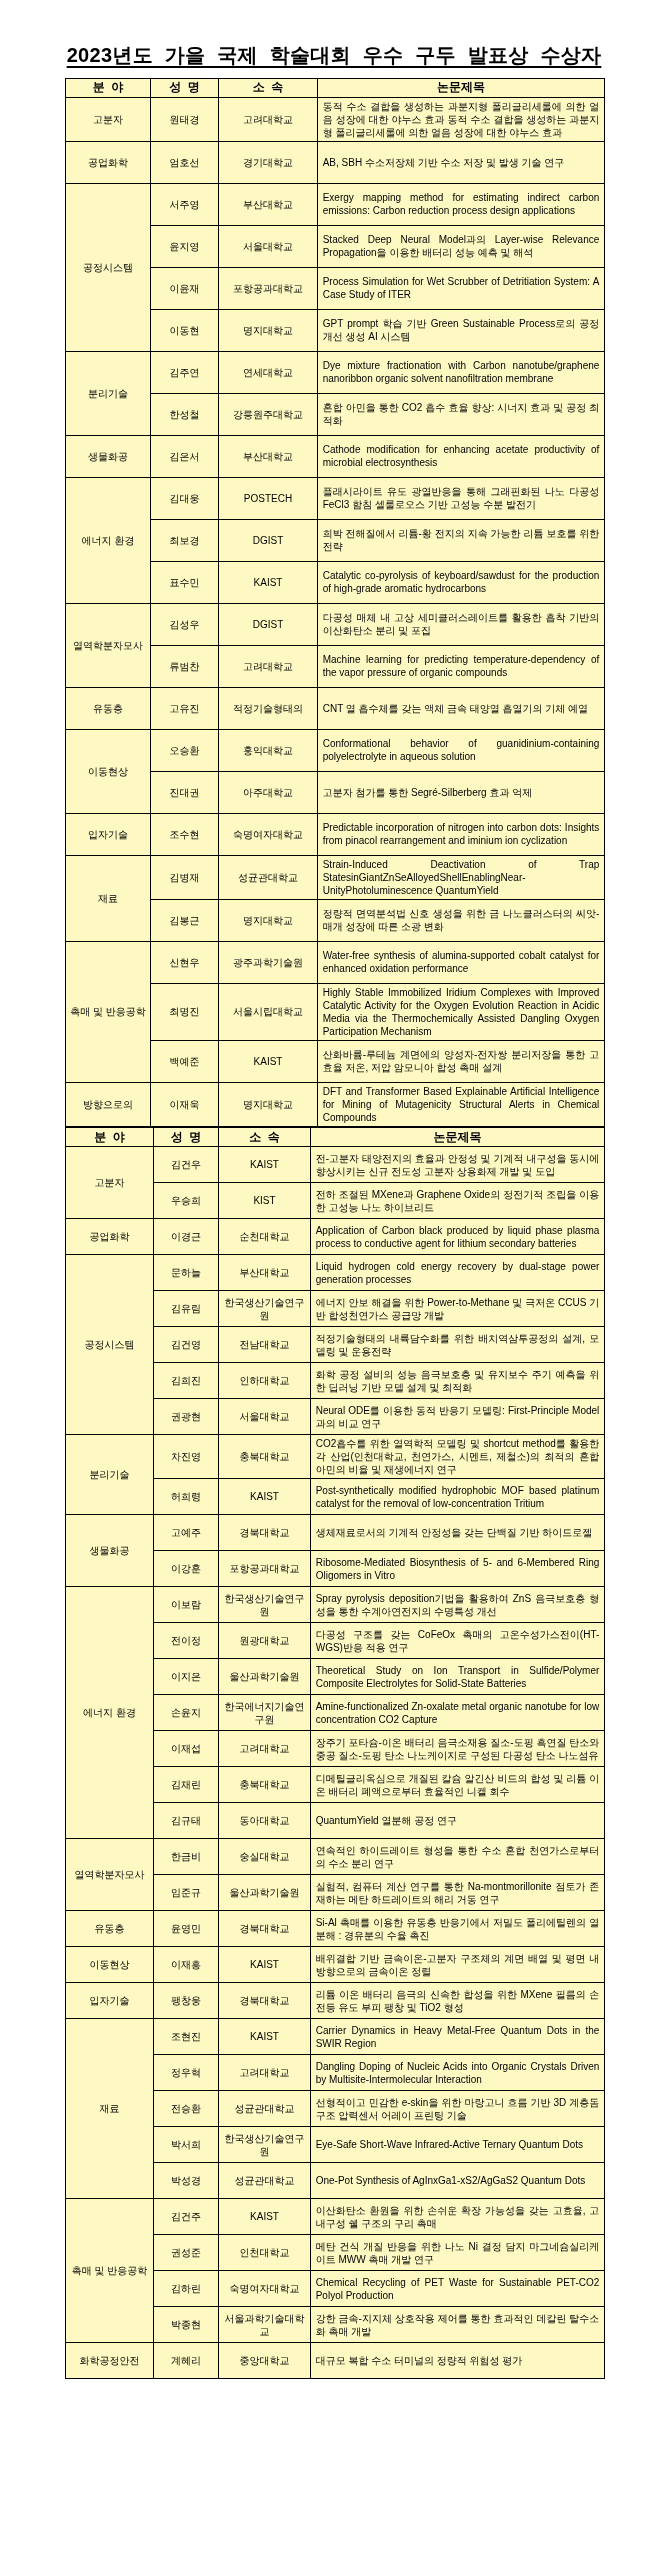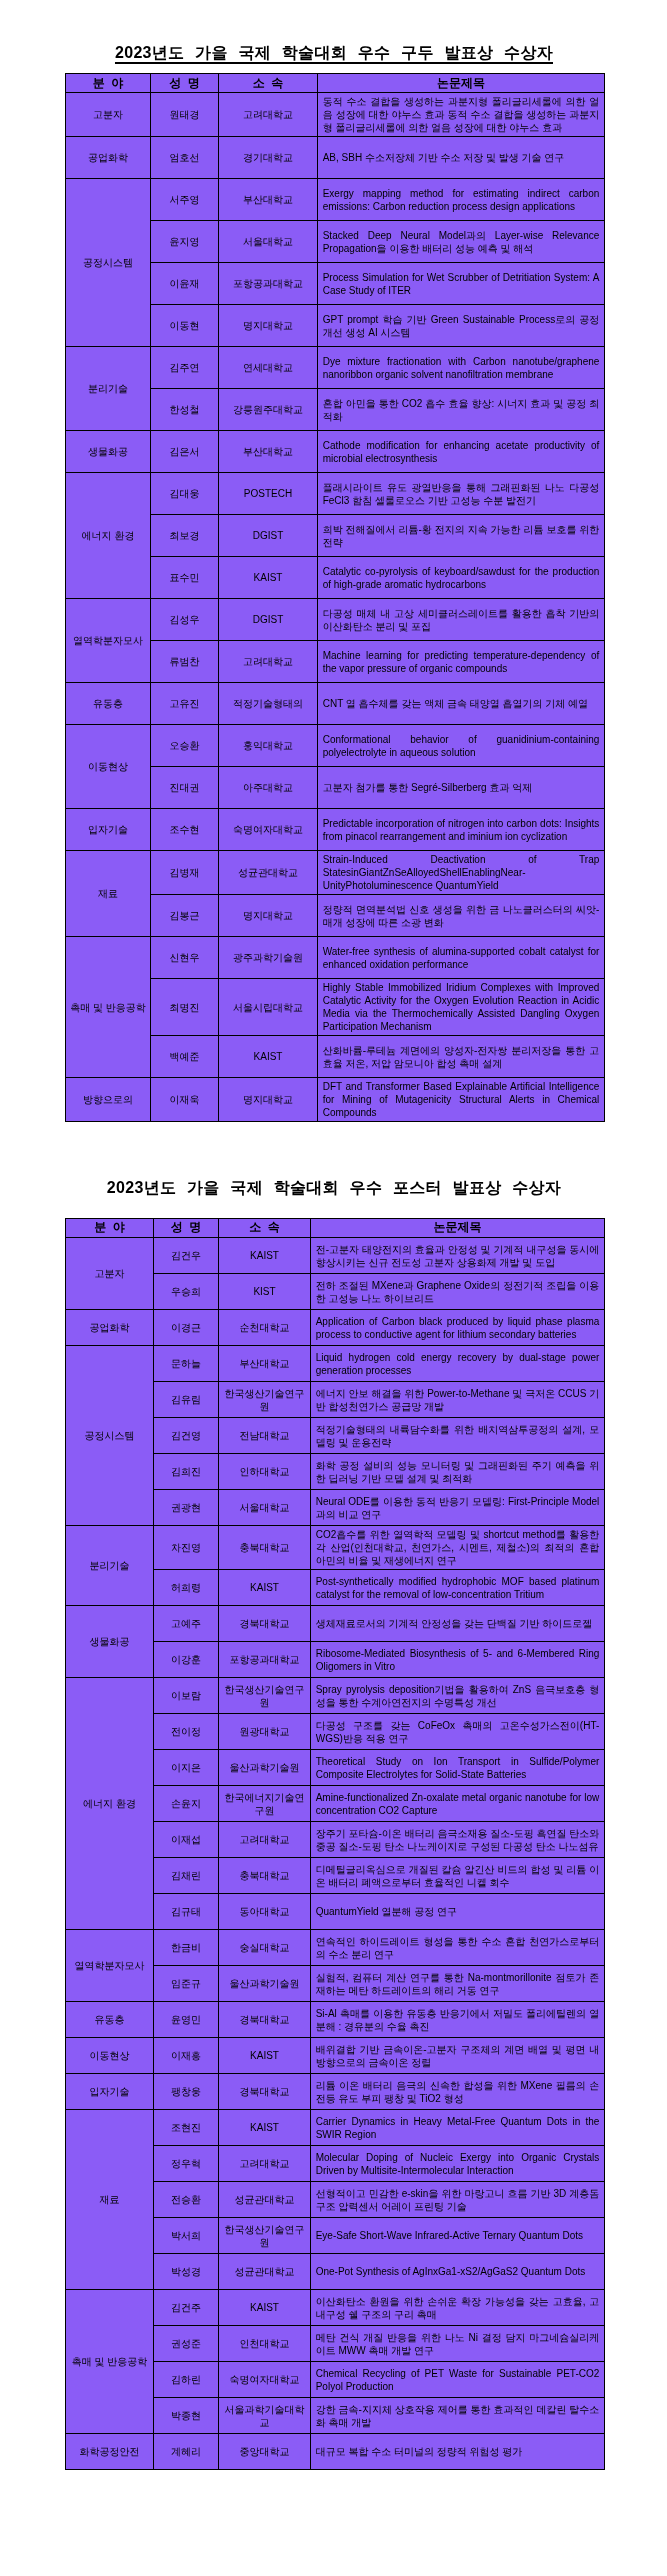--- a/index.html
+++ b/index.html
@@ -9,41 +9,41 @@
     background: #ffffff;
     color: #000000;
     font-family: "Liberation Sans", "DejaVu Sans", sans-serif;
     overflow: hidden;
   }
   .doc { padding: 44px 65px 0 65px; width: 538px; }
 
   .doc-title {
     margin: 0;
     width: 538px;
-    font-size: 16px;
+    font-size: 20px;
     line-height: 1.18;
     font-weight: bold;
     text-align: center;
     letter-spacing: 0.3px;
     word-spacing: 6px;
     white-space: nowrap;
   }
   .doc-title.underlined {
     text-decoration: underline;
     text-decoration-thickness: 2px;
     text-underline-offset: 4px;
   }
   .title-oral { margin-bottom: 10px; }
   .title-poster { margin-top: 57px; margin-bottom: 19.5px; }
 
   table.award-table {
     border-collapse: collapse;
     table-layout: fixed;
     width: 538px;
-    background: #8b5cf6;
+    background: #fef9c3;
   }
   .award-table th, .award-table td {
     border: 1.3px solid #000000;
     vertical-align: middle;
     font-size: 10px;
     color: #000;
     box-sizing: border-box;
   }
   .award-table th {
     font-size: 12px;
@@ -230,21 +230,20 @@
             <td class="cell-center" rowspan="1">방향으로의</td>
             <td class="cell-center">이재욱</td>
             <td class="cell-center">명지대학교</td>
             <td class="cell-paper">DFT and Transformer Based Explainable Artificial Intelligence for Mining of Mutagenicity Structural Alerts in Chemical Compounds</td>
           </tr>
         </tbody>
     </table>
   </section>
 
   <section class="award-block">
-    <h1 class="doc-title title-poster">2023년도 가을 국제 학술대회 우수 포스터 발표상 수상자</h1>
     <table class="award-table t-poster">
       <colgroup>
         <col class="col-field">
           <col class="col-name">
           <col class="col-aff">
           <col class="col-paper">
       </colgroup>
       <thead>
         <tr>
             <th>분  야</th>
@@ -283,21 +282,21 @@
             <td class="cell-paper">에너지 안보 해결을 위한 Power-to-Methane 및 극저온 CCUS 기반 합성천연가스 공급망 개발</td>
           </tr>
           <tr>
             <td class="cell-center">김건영</td>
             <td class="cell-center">전남대학교</td>
             <td class="cell-paper">적정기술형태의 내륙담수화를 위한 배치역삼투공정의 설계, 모델링 및 운용전략</td>
           </tr>
           <tr>
             <td class="cell-center">김희진</td>
             <td class="cell-center">인하대학교</td>
-            <td class="cell-paper">화학 공정 설비의 성능 모니터링 및 그래핀화된 주기 예측을 위한 딥러닝 기반 모델 설계 및 최적화</td>
+            <td class="cell-paper">화학 공정 설비의 성능 음극보호층 및 유지보수 주기 예측을 위한 딥러닝 기반 모델 설계 및 최적화</td>
           </tr>
           <tr>
             <td class="cell-center">권광현</td>
             <td class="cell-center">서울대학교</td>
             <td class="cell-paper">Neural ODE를 이용한 동적 반응기 모델링: First-Principle Model과의 비교 연구</td>
           </tr>
           <tr>
             <td class="cell-center" rowspan="2">분리기술</td>
             <td class="cell-center">차진영</td>
             <td class="cell-center">충북대학교</td>
@@ -386,21 +385,21 @@
           </tr>
           <tr>
             <td class="cell-center" rowspan="5">재료</td>
             <td class="cell-center">조현진</td>
             <td class="cell-center">KAIST</td>
             <td class="cell-paper">Carrier Dynamics in Heavy Metal-Free Quantum Dots in the SWIR Region</td>
           </tr>
           <tr>
             <td class="cell-center">정우혁</td>
             <td class="cell-center">고려대학교</td>
-            <td class="cell-paper">Molecular Doping of Nucleic Exergy into Organic Crystals Driven by Multisite-Intermolecular Interaction</td>
+            <td class="cell-paper">Dangling Doping of Nucleic Acids into Organic Crystals Driven by Multisite-Intermolecular Interaction</td>
           </tr>
           <tr>
             <td class="cell-center">전승환</td>
             <td class="cell-center">성균관대학교</td>
             <td class="cell-paper">선형적이고 민감한 e-skin을 위한 마랑고니 흐름 기반 3D 계층돔 구조 압력센서 어레이 프린팅 기술</td>
           </tr>
           <tr>
             <td class="cell-center">박서희</td>
             <td class="cell-center">한국생산기술연구원</td>
             <td class="cell-paper">Eye-Safe Short-Wave Infrared-Active Ternary Quantum Dots</td>

